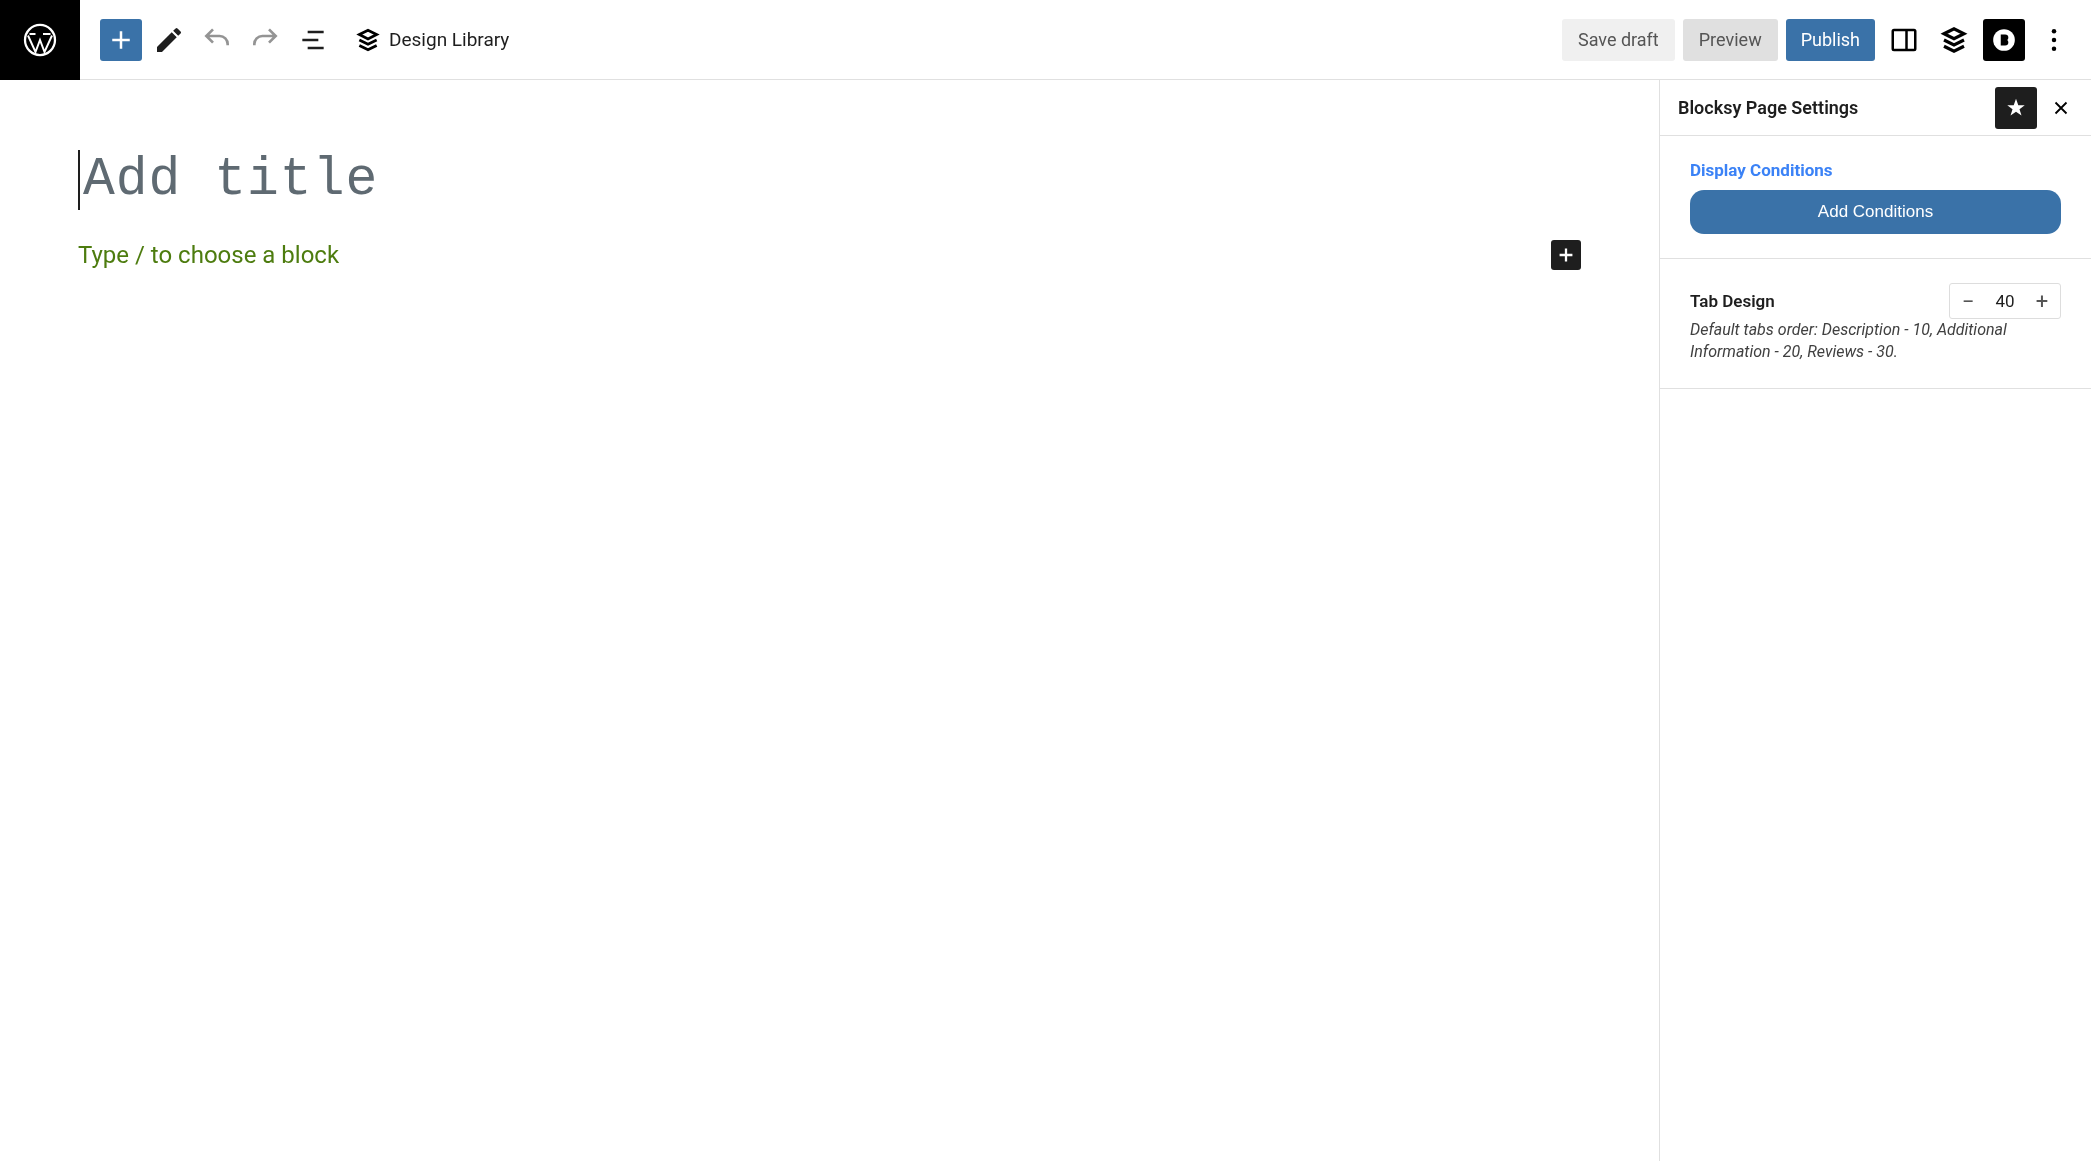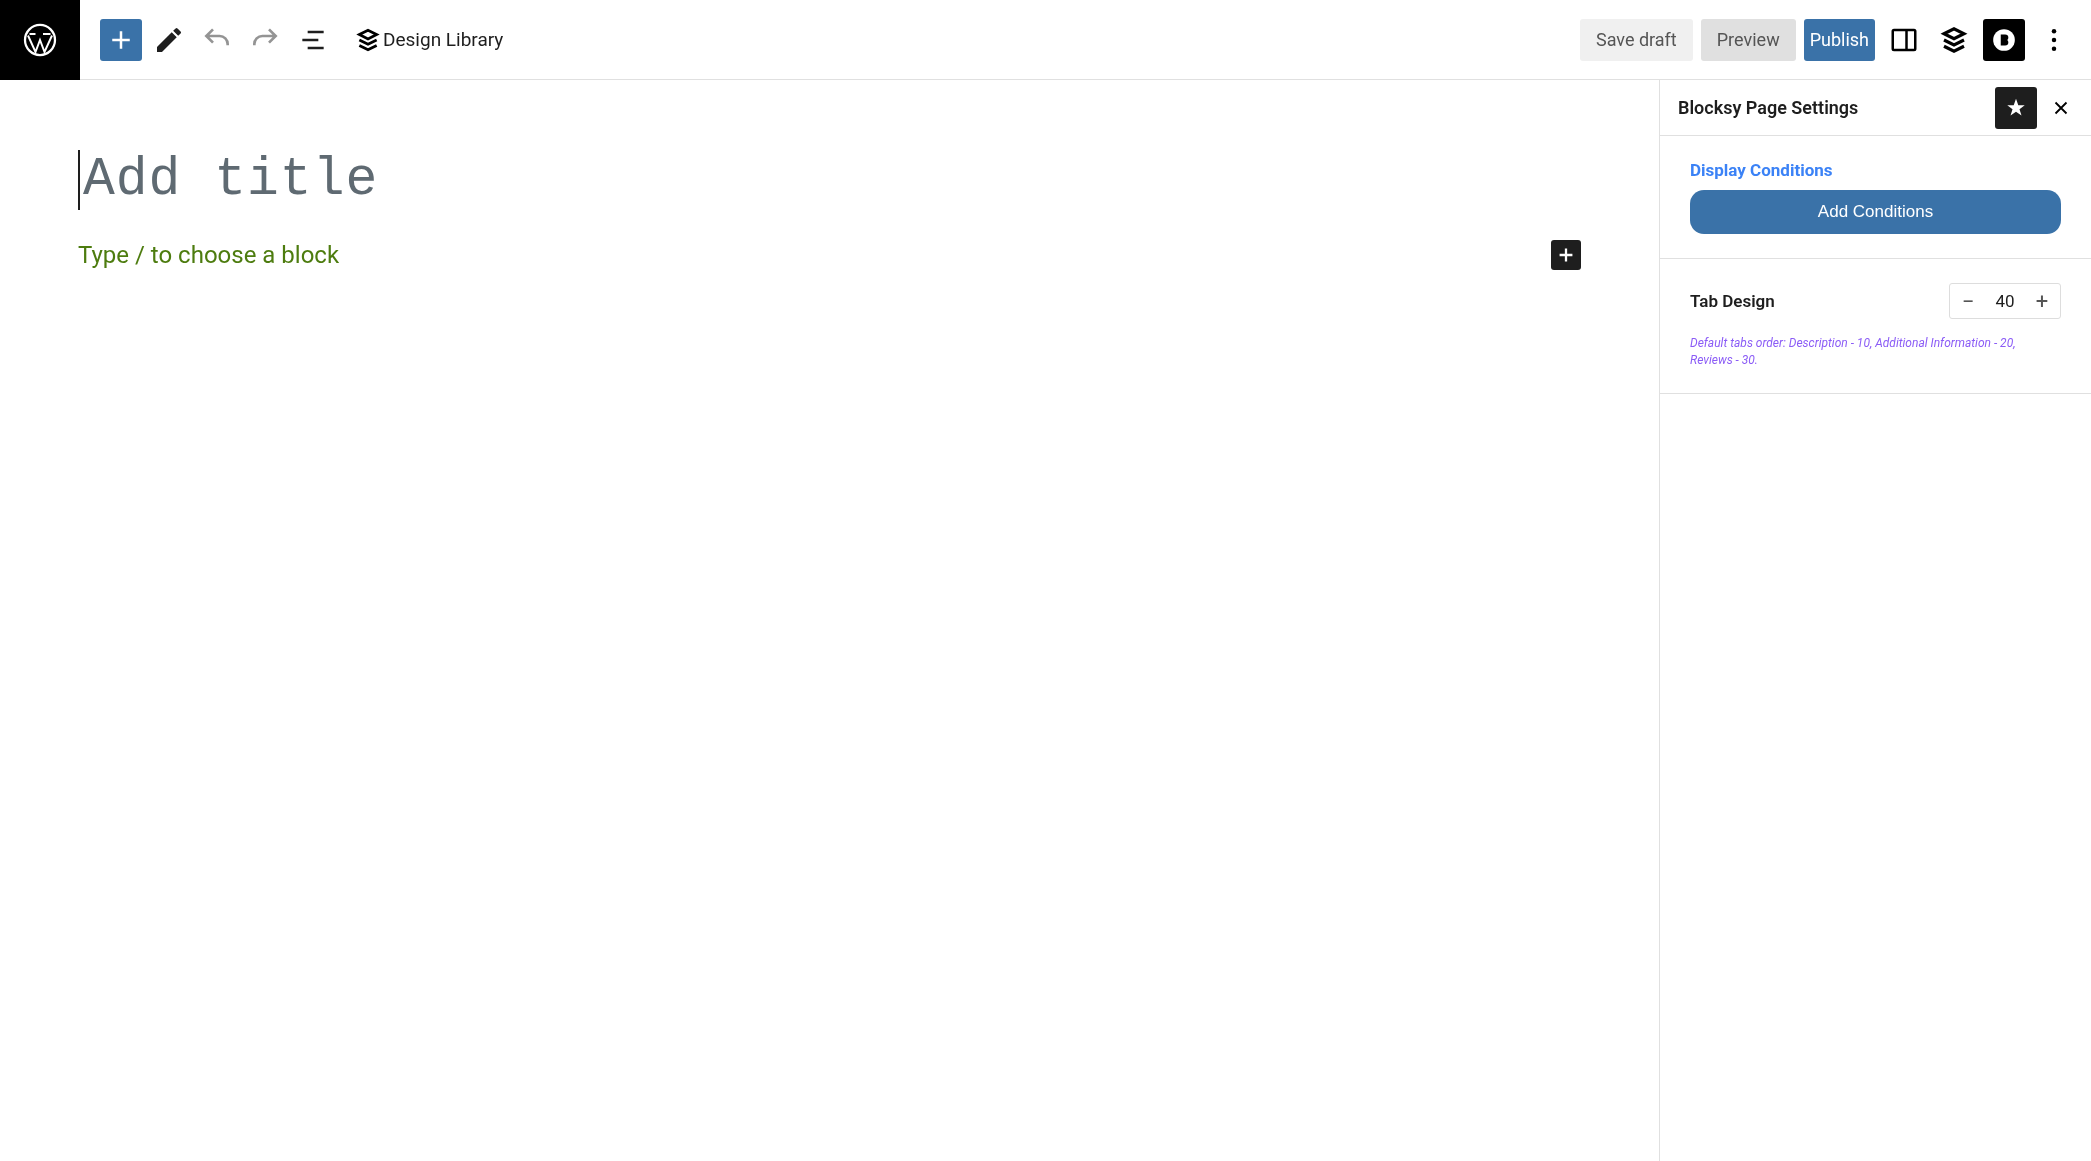--- a/index.html
+++ b/index.html
@@ -48,21 +48,21 @@
     .toolbar-btn svg { width: 32px; height: 32px; }
     .add-btn {
       background: #3a72a8;
       color: #fff;
     }
     .add-btn svg { width: 30px; height: 30px; }
     .disabled { color: #949494; }
     .design-lib {
       display: flex;
       align-items: center;
-      gap: 2px;
+      gap: 8px;
       margin-left: 15px;
       cursor: pointer;
     }
     .design-lib-icon { width: 26px; height: 26px; }
     .design-lib-text {
       font-size: 19px;
       color: #1e1e1e;
       font-weight: 400;
     }
     .toolbar-right {
@@ -73,21 +73,21 @@
     }
     .text-btn {
       padding: 10px 16px;
       font-size: 18px;
       border-radius: 3px;
       cursor: pointer;
       font-weight: 400;
     }
     .save-draft { background: #f0f0f0; color: #555; }
     .preview { background: #e0e0e0; color: #555; }
-    .publish { background: #3a72a8; color: #fff; padding: 10px 6px; }
+    .publish { background: #3a72a8; color: #fff; padding: 10px 15px; }
     .icon-btn {
       width: 42px;
       height: 42px;
       display: flex;
       align-items: center;
       justify-content: center;
       border-radius: 3px;
       cursor: pointer;
     }
     .icon-btn svg { width: 30px; height: 30px; }
@@ -240,24 +240,24 @@
       font-size: 22px;
       user-select: none;
     }
     .stepper-val {
       width: 38px;
       text-align: center;
       font-size: 17px;
       color: #1e1e1e;
     }
     .help-text {
-      margin-top: 16px;
-      font-size: 12px;
+      margin-top: 0;
+      font-size: 16px;
       font-style: italic;
-      color: #8b5cf6;
+      color: #404040;
       line-height: 1.4;
     }
   </style>
 </head>
 <body>
 
 <div class="top-bar">
   <div class="wp-logo">
     <svg viewBox="0 0 24 24" fill="none" stroke="currentColor" stroke-width="1.5">
         <circle cx="12" cy="12" r="10"></circle>

